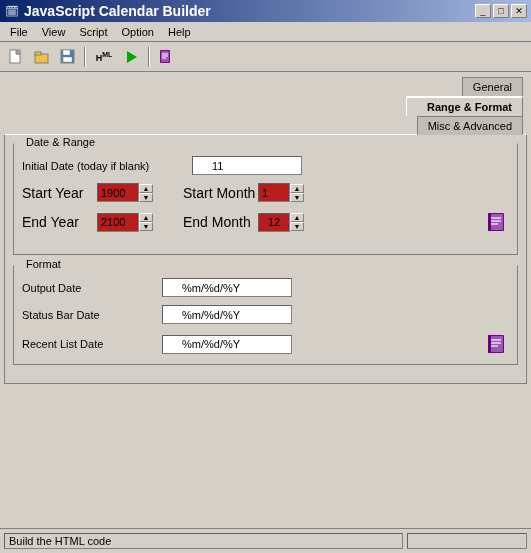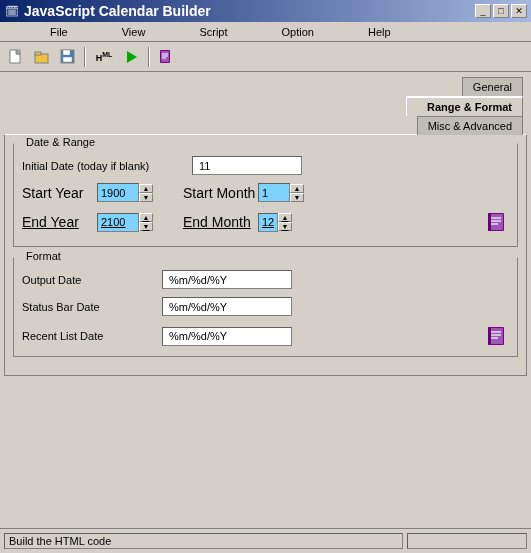--- a/index.html
+++ b/index.html
@@ -69,21 +69,20 @@
       display: flex;
       gap: 2px;
       height: 20px;
       align-items: center;
     }
     .menu-item {
       padding: 2px 6px;
       font-size: 11px;
       cursor: pointer;
       color: black;
-      margin-left: 40px;
     }
 
     
     .toolbar {
       background: #d4d0c8;
       padding: 2px 4px;
       display: flex;
       align-items: center;
       gap: 2px;
       height: 30px;
@@ -168,34 +167,34 @@
 
     
     .text-input {
       border: 1px solid #808080;
       border-top-color: #606060;
       border-left-color: #606060;
       background: white;
       height: 19px;
       font-size: 11px;
       font-family: "Tahoma", Arial, sans-serif;
-      padding: 1px 6px;
+      padding: 1px 19px;
     }
 
     
     .spinner-wrap {
       display: flex;
       align-items: center;
     }
     .spinner-input {
       width: 42px;
       border: 1px solid #808080;
       border-top-color: #606060;
       border-left-color: #606060;
-      background: #7dd3fc;
+      background: #b91c1c;
       height: 19px;
       font-size: 11px;
       font-family: "Tahoma", Arial, sans-serif;
       padding: 1px 3px;
       text-align: left;
     }
     .spinner-buttons {
       display: flex;
       flex-direction: column;
       margin-left: 0;
@@ -320,33 +319,33 @@
       <span class="form-label-narrow">Start Month</span>
       <div class="spinner-wrap">
         <input type="text" class="spinner-input" style="width: 32px;" value="1">
         <div class="spinner-buttons">
           <div class="spinner-btn">▲</div>
           <div class="spinner-btn">▼</div>
         </div>
       </div>
     </div>
 
-    <div class="form-row" style="margin-bottom:4px;text-decoration:underline;">
+    <div class="form-row" style="margin-bottom:12px;">
       <span class="form-label-narrow">End Year</span>
       <div class="spinner-wrap">
         <input type="text" class="spinner-input" value="2100" style="">
         <div class="spinner-buttons">
           <div class="spinner-btn">▲</div>
           <div class="spinner-btn">▼</div>
         </div>
       </div>
       <span style="min-width:30px;"></span>
       <span class="form-label-narrow">End Month</span>
       <div class="spinner-wrap">
-        <input type="text" class="spinner-input" style="width: 20px; text-align: center;" value="12">
+        <input type="text" class="spinner-input" style="width: 32px; text-align: center;" value="12">
         <div class="spinner-buttons">
           <div class="spinner-btn">▲</div>
           <div class="spinner-btn">▼</div>
         </div>
       </div>
 
       <div class="book-icon" style="margin-left:auto;">
         <svg width="22" height="22" viewBox="0 0 22 22">
           <rect x="2" y="2" width="16" height="18" rx="1" fill="#800080"></rect>
           <rect x="3" y="3" width="14" height="16" rx="1" fill="#9b59b6"></rect>

